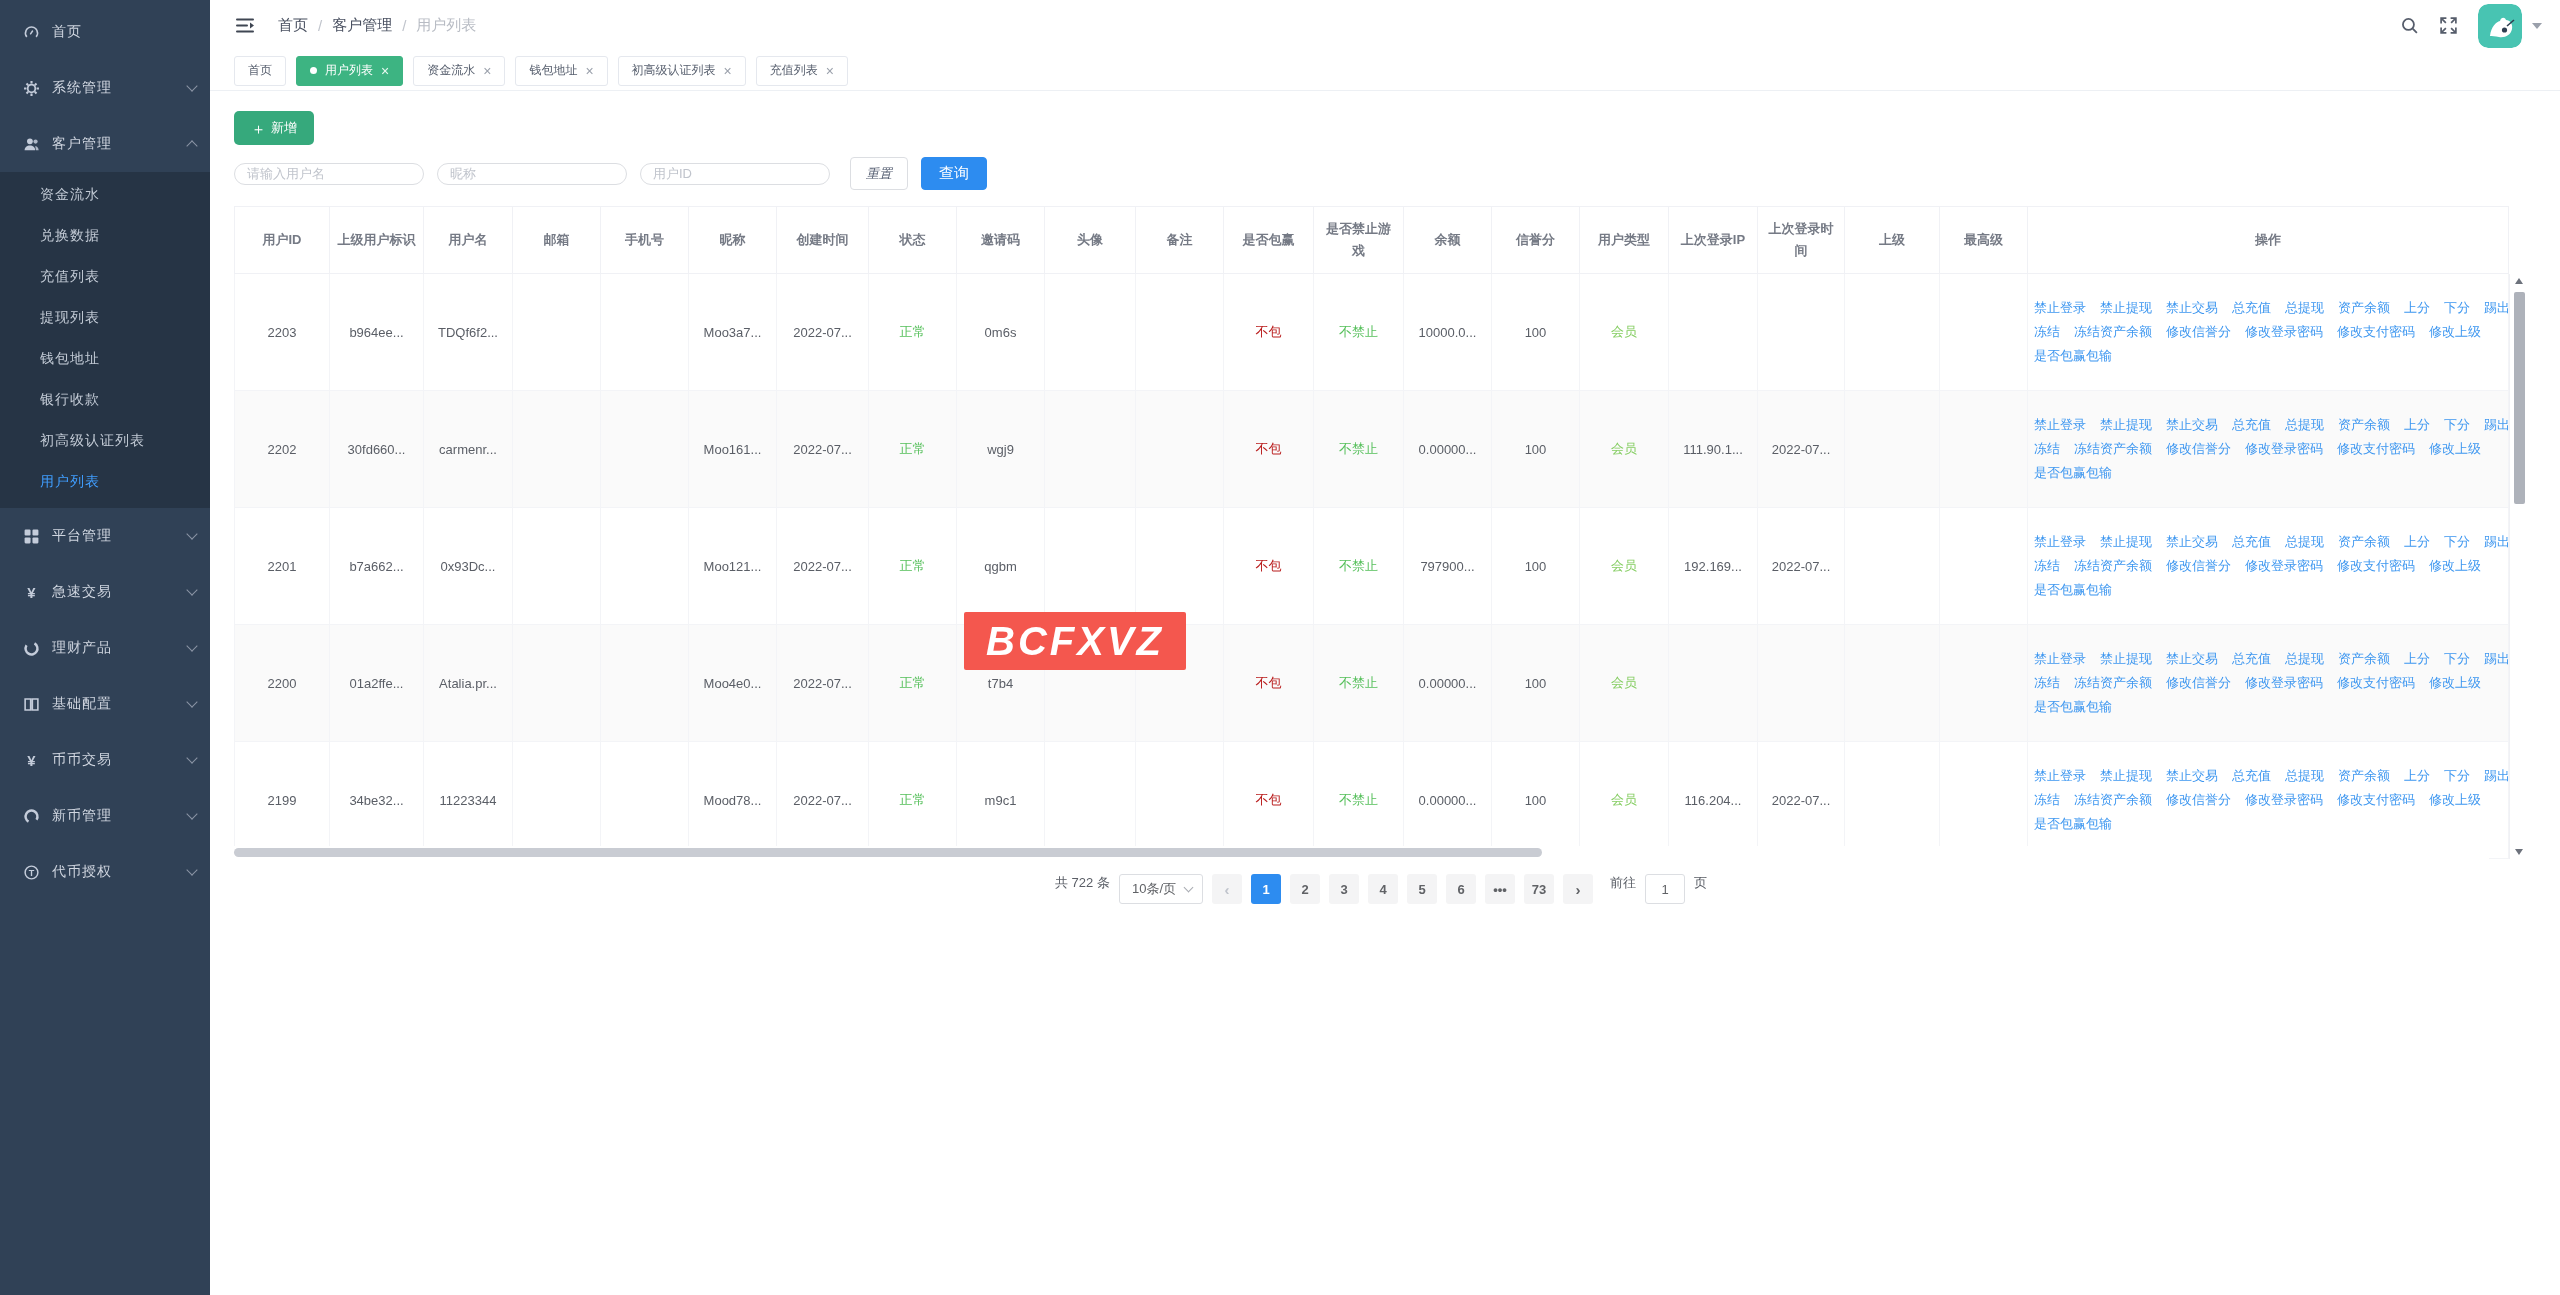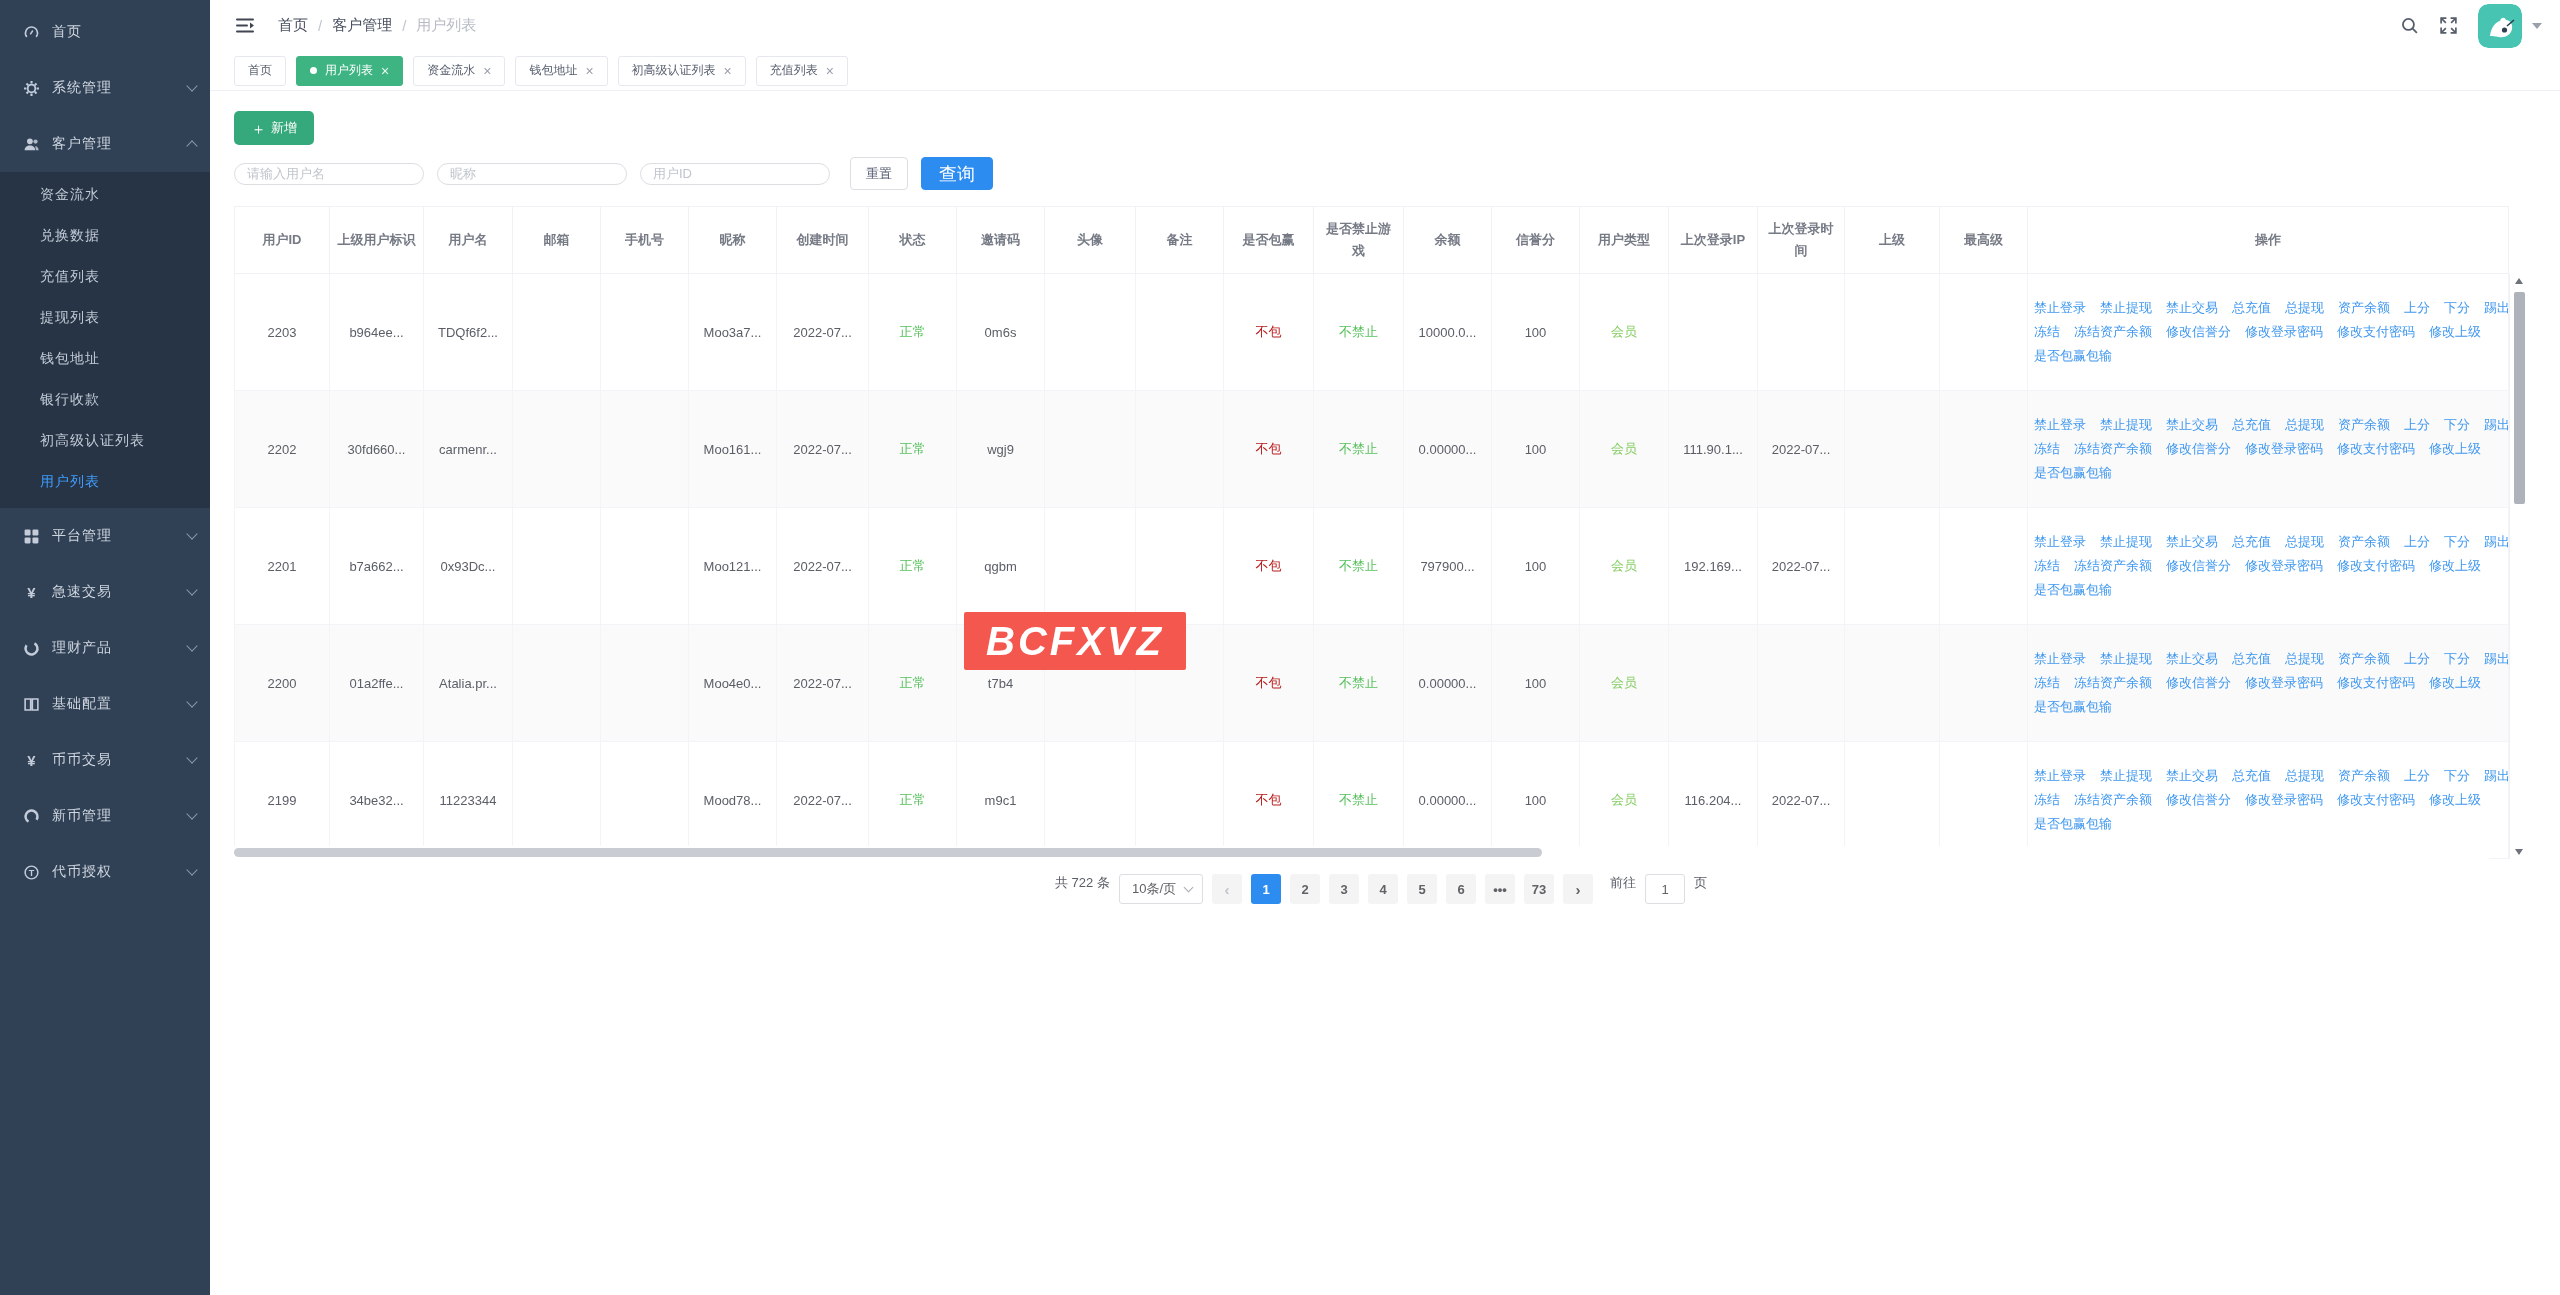--- a/index.html
+++ b/index.html
@@ -39,22 +39,22 @@
   .tab .x{font-size:14px;color:#9aa0ab;line-height:1;}
   .tab.active .x{color:#eafaf2;}
 
   
   .content{position:relative;flex:1;padding:20px 24px 0;}
   .add-btn{display:inline-flex;align-items:center;gap:5px;height:34px;padding:0 17px;background:#36a97c;color:#fff;border:none;border-radius:5px;font-size:13px;cursor:pointer;margin:0 0 12px;}
   .add-btn .plus{font-size:15px;line-height:1;}
   .filter-row{display:flex;align-items:center;gap:13px;margin-bottom:16px;}
   .f-input{width:190px;height:22px;border:1px solid #dcdee2;border-radius:16px;padding:0 12px;font-size:13px;color:#515a6e;outline:none;}
   .f-input::placeholder{color:#c0c4cc;}
-  .btn-reset{height:33px;padding:0 15px;background:#fff;border:1px solid #dcdee2;border-radius:4px;font-size:13px;color:#515a6e;cursor:pointer;margin-left:7px;}
-  .btn-search{height:33px;padding:0 17px;background:#2d8cf0;border:1px solid #2d8cf0;border-radius:4px;font-size:18px;color:#fff;cursor:pointer;}
+  .btn-reset{height:33px;padding:0 15px;background:#fff;border:1px solid #dcdee2;border-radius:4px;font-size:13px;color:#515a6e;cursor:pointer;margin-left:7px;font-style:italic;}
+  .btn-search{height:33px;padding:0 17px;background:#2d8cf0;border:1px solid #2d8cf0;border-radius:4px;font-size:15px;color:#fff;cursor:pointer;}
 
   
   .table-wrap{position:relative;width:2294px;}
   table{border-collapse:collapse;table-layout:fixed;width:2274px;}
   th{font-size:13px;font-weight:bold;color:#757a85;border:1px solid #f0f1f5;padding:10px 6px;height:67px;line-height:1.7;background:#fff;text-align:center;}
   td{font-size:13px;color:#5a5e66;border:1px solid #f3f4f7;text-align:center;height:117px;padding:6px;overflow:hidden;white-space:nowrap;}
   tbody tr:nth-child(even){background:#fafafa;}
   .c-green{color:#57c05c;}
   .c-green2{color:#84cd61;}
   .c-red{color:#b91c1c;}

